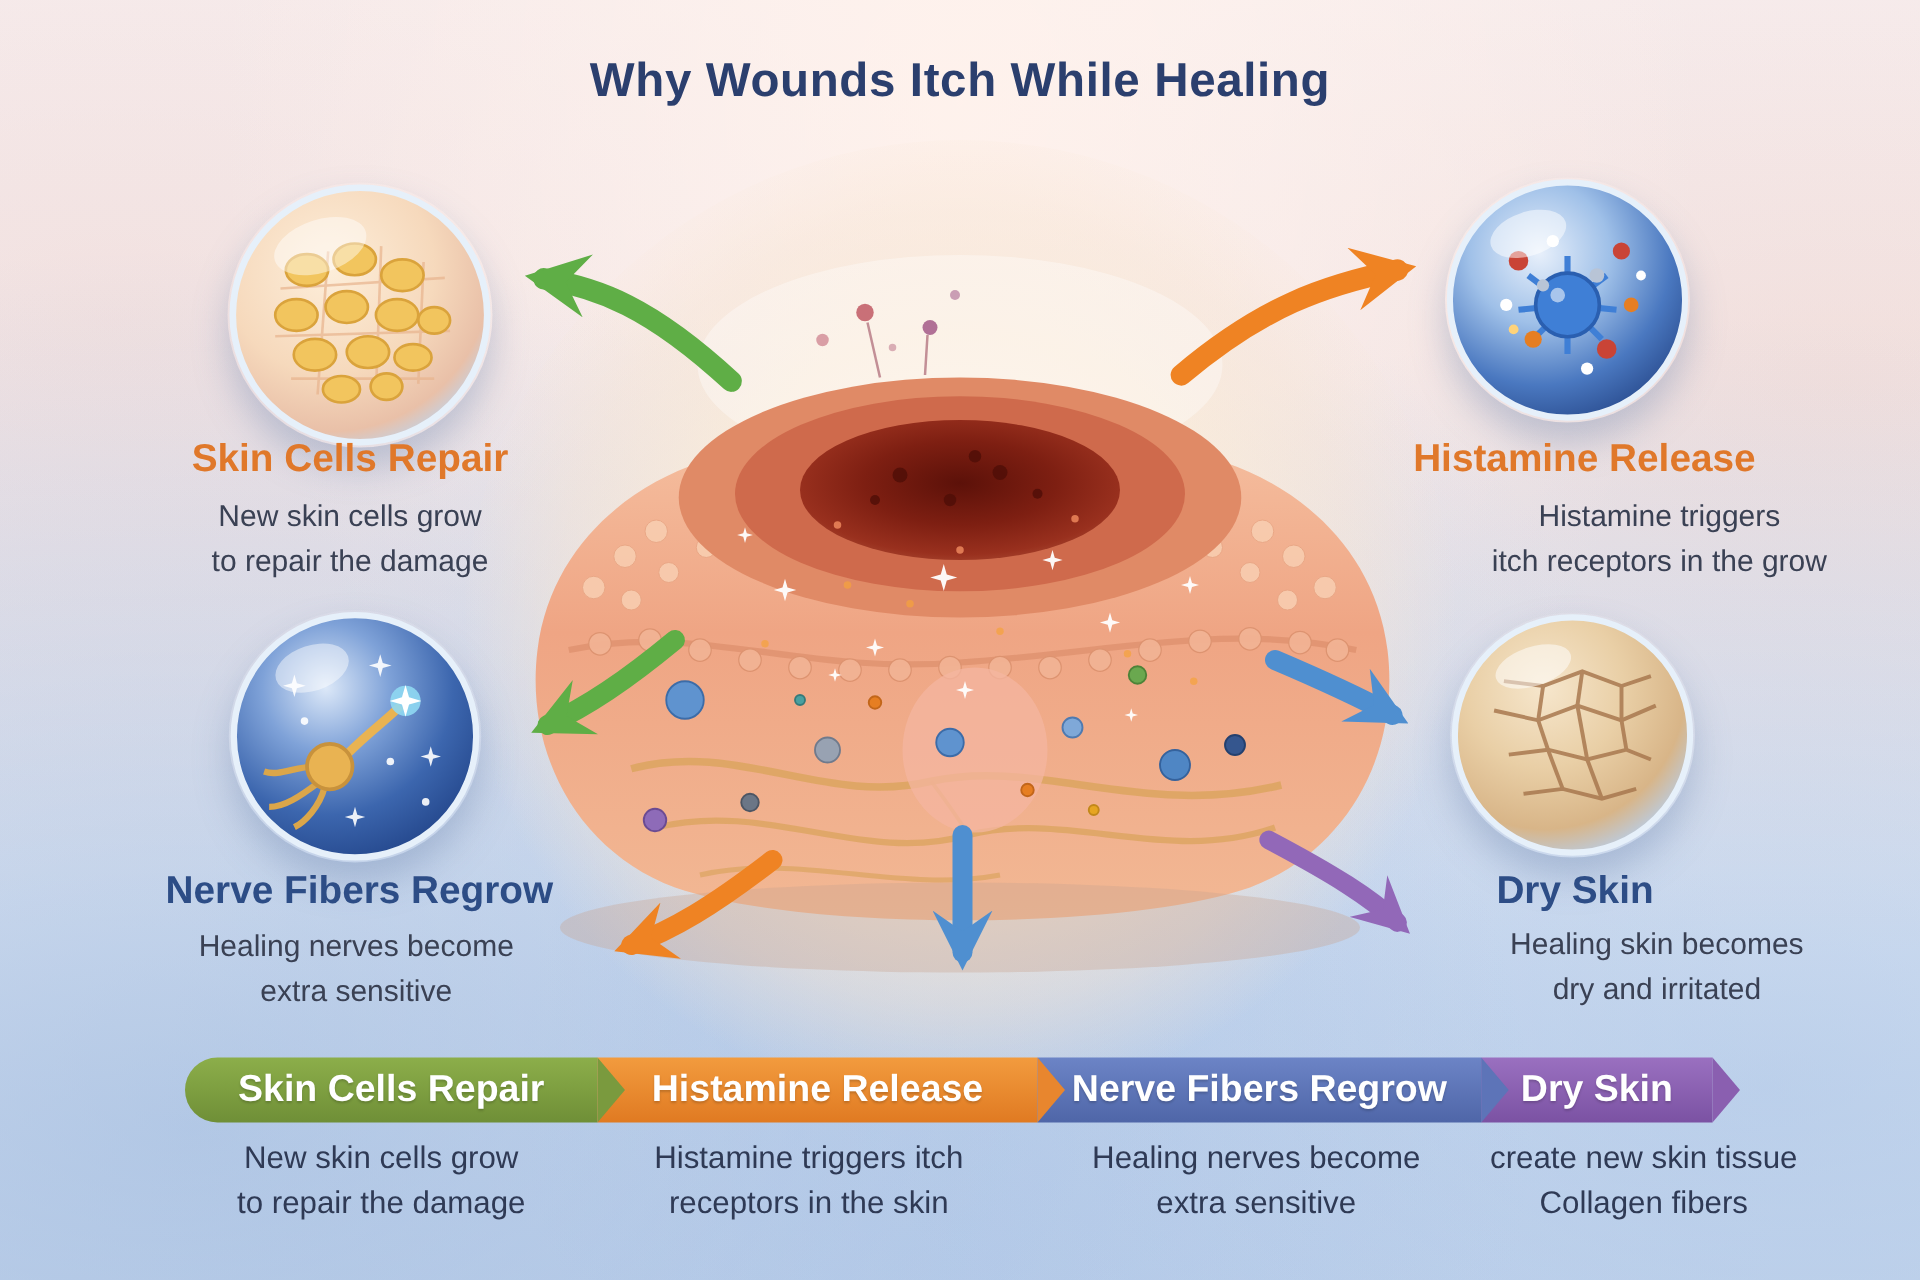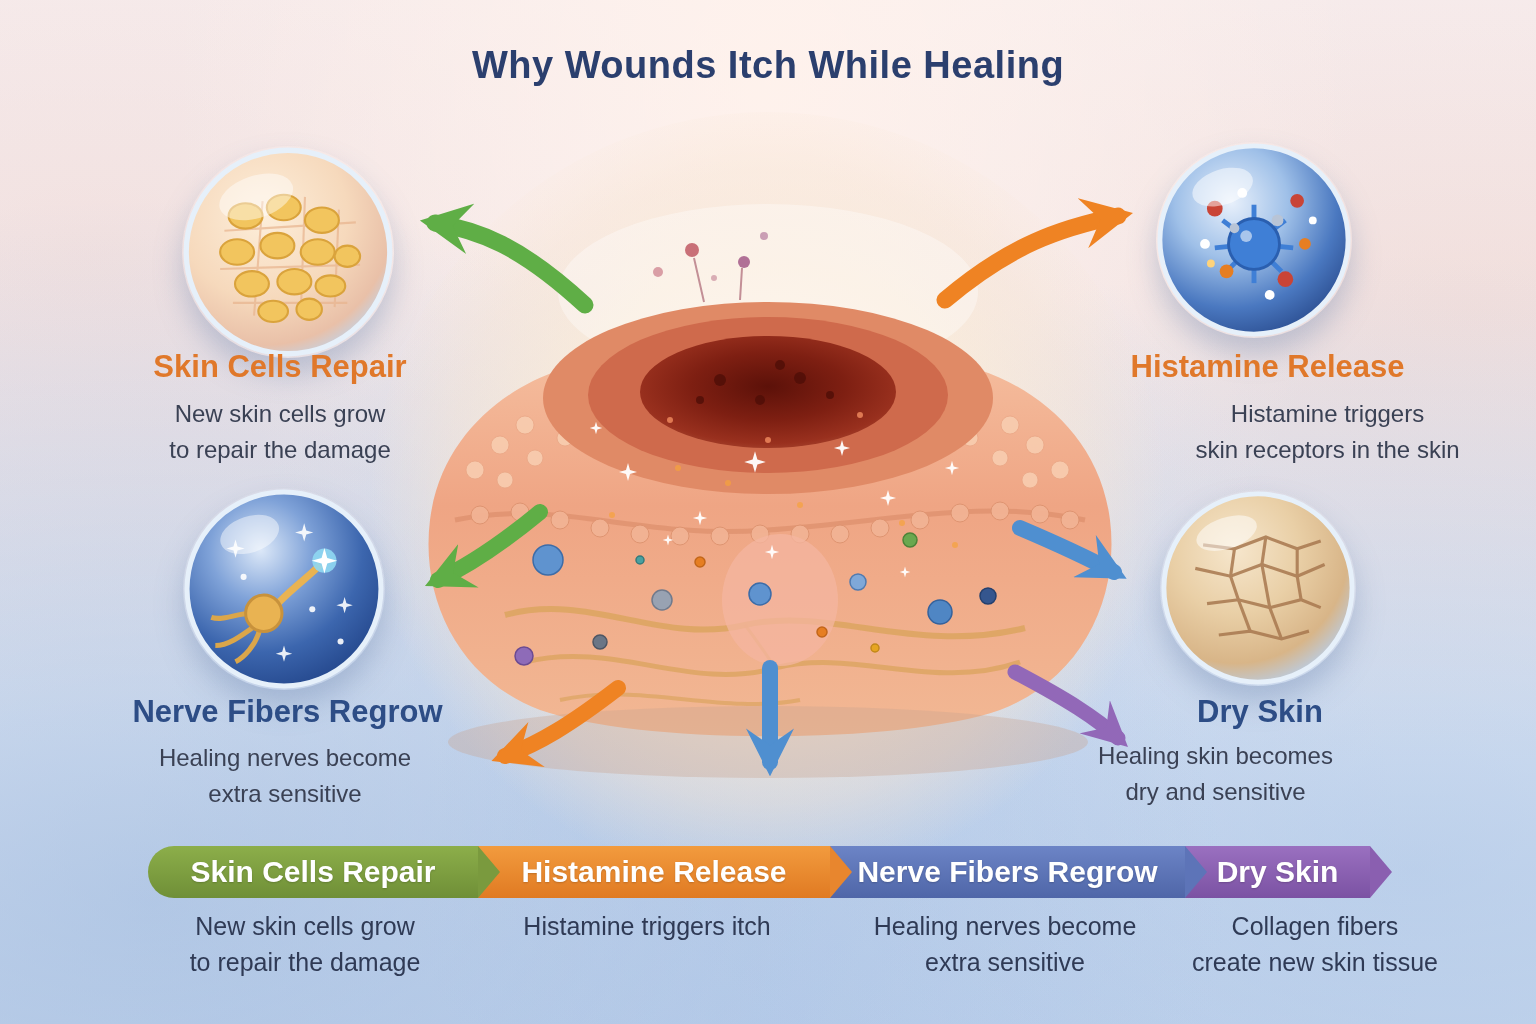--- a/index.html
+++ b/index.html
@@ -309,21 +309,21 @@
           <circle cx="62" cy="40" r="3" fill="#b8c4d6"></circle>
         <circle cx="40" cy="44" r="2.5" fill="#b8c4d6"></circle>
           <circle cx="28" cy="62" r="2" fill="#ffd37a"></circle>
       </g>
       <ellipse cx="34" cy="23" rx="16" ry="9" fill="#ffffff" opacity=".5" transform="rotate(-18 34 23)"></ellipse>
     </svg>
   </div>
   <div class="callout-heading orange" style="left:1090px;top:350px;width:355px;">Histamine Release</div>
   <div class="callout-desc" style="left:1140px;top:396px;width:375px;">
     <div>Histamine triggers</div>
-    <div>skin receptors in the skin</div>
+    <div>itch receptors in the grow</div>
   </div>
 
   <div class="bubble" style="left:183px;top:488px;width:202px;height:202px;">
     <svg viewBox="0 0 100 100">
       <defs>
         <radialGradient id="nvbg" cx="38%" cy="30%" r="75%">
           <stop offset="0%" stop-color="#dce8f8"></stop>
             <stop offset="35%" stop-color="#7fa2d8"></stop>
           <stop offset="70%" stop-color="#3c66ae"></stop>
             <stop offset="100%" stop-color="#24478c"></stop>
@@ -379,23 +379,23 @@
         <path d="M 36 44 L 40 56"></path>
           <path d="M 52 38 L 56 60"></path>
           <path d="M 70 44 L 72 56"></path>
         <path d="M 40 56 L 46 72"></path>
           <path d="M 56 60 L 62 76"></path>
       </g>
       <ellipse cx="34" cy="22" rx="16" ry="8" fill="#ffffff" opacity=".5" transform="rotate(-18 34 22)"></ellipse>
     </svg>
   </div>
   <div class="callout-heading navy" style="left:1120px;top:695px;width:280px;">Dry Skin</div>
-  <div class="callout-desc" style="left:1038px;top:738px;width:355px;">
+  <div class="callout-desc" style="left:1148px;top:738px;width:355px;">
     <div>Healing skin becomes</div>
-    <div>dry and sensitive</div>
+    <div>dry and irritated</div>
   </div>
 
   <div class="banner">
     <div class="seg seg-green">
       <span class="seg-label">Skin Cells Repair</span>
     </div>
     <div class="seg seg-orange">
       <span class="seg-label">Histamine Release</span>
     </div>
     <div class="seg seg-blue">
@@ -409,23 +409,24 @@
     <div class="tip tip-blue"></div>
     <div class="tip tip-purple"></div>
   </div>
 
   <div class="banner-desc" style="left:130px;">
     <div>New skin cells grow</div>
     <div>to repair the damage</div>
   </div>
   <div class="banner-desc" style="left:472px;">
     <div>Histamine triggers itch</div>
+    <div>receptors in the skin</div>
   </div>
   <div class="banner-desc" style="left:830px;">
     <div>Healing nerves become</div>
     <div>extra sensitive</div>
   </div>
   <div class="banner-desc" style="left:1140px;">
+    <div>create new skin tissue</div>
     <div>Collagen fibers</div>
-    <div>create new skin tissue</div>
   </div>
 
 </div>
 
 </body></html>

